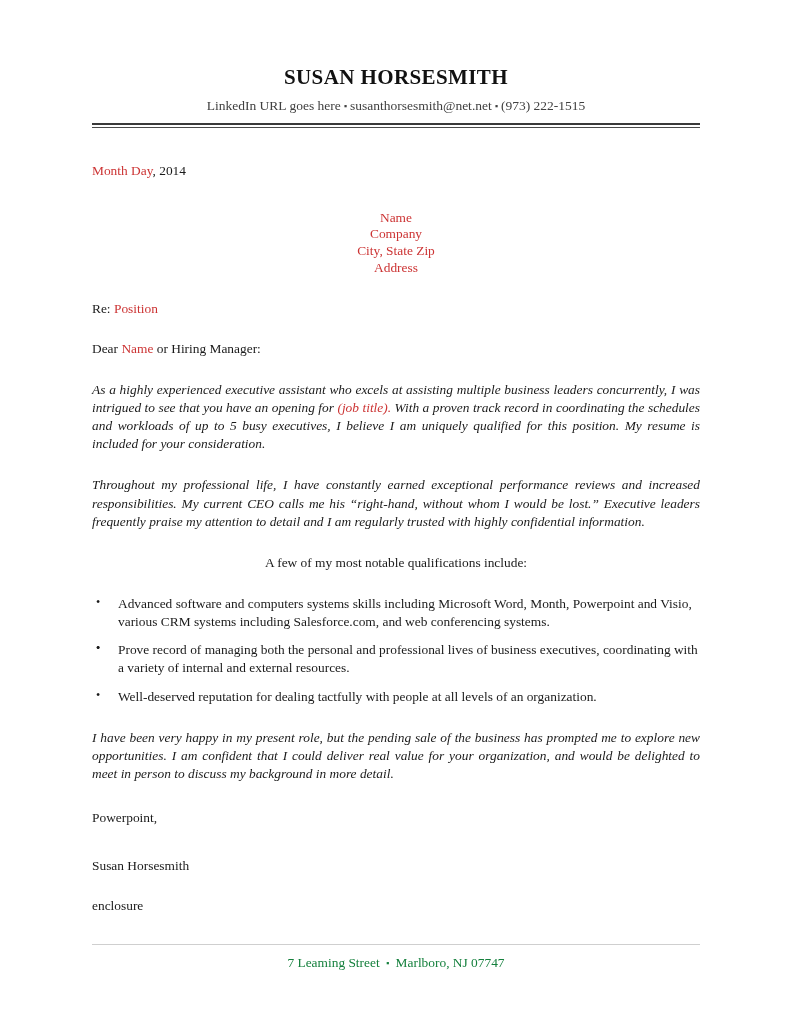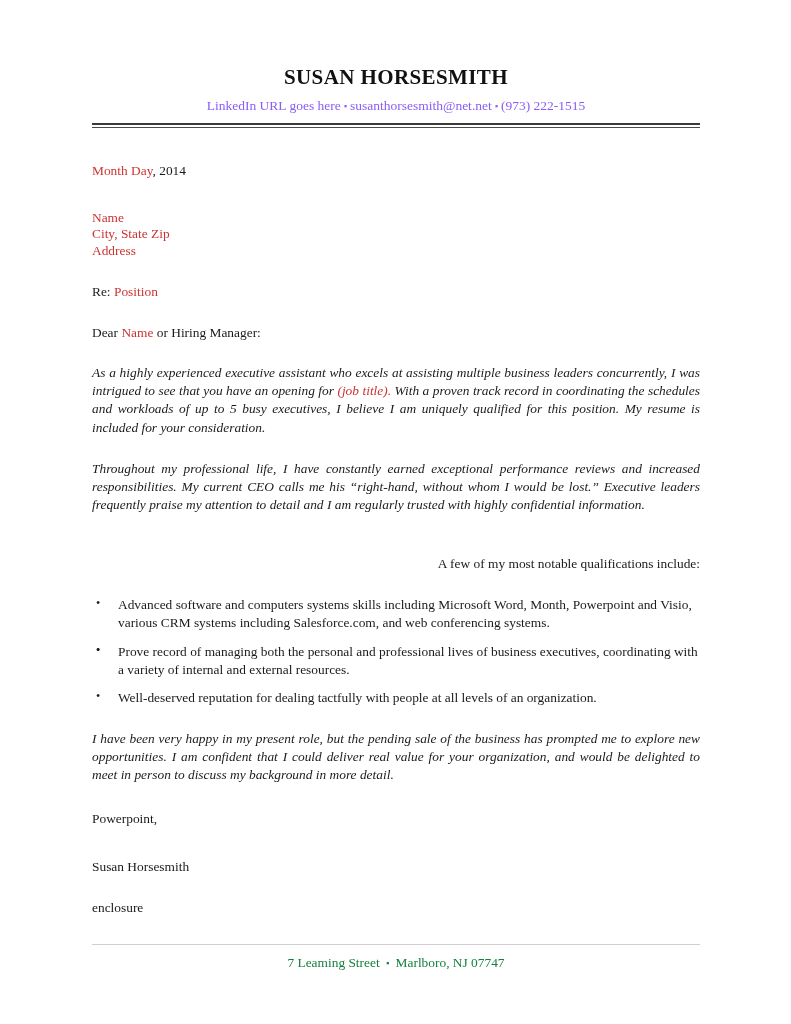--- a/index.html
+++ b/index.html
@@ -35,21 +35,21 @@
     font-size: 21px;
     font-weight: bold;
     letter-spacing: 0.4px;
     line-height: 1.1;
     color: #111111;
   }
   .lh-contact {
     margin-top: 9px;
     font-size: 13.5px;
     line-height: 1.25;
-    color: #8b5cf6;
+    color: #404040;
   }
   .lh-sep {
     font-size: 9px;
     vertical-align: 1.5px;
     padding: 0 3px;
     letter-spacing: 0;
   }
   .rule-double {
     margin-top: 8px;
     border-top: 2.4px solid #3a3a3a;
@@ -58,40 +58,39 @@
     line-height: 0;
     font-size: 0;
   }
 
   
   .body-area {
     padding-top: 34px;
     font-size: 13.4px;
     line-height: 1.32;
   }
-  .red { color: #cc3333; }
+  .red { color: #cc3333; text-align: center; }
 
   .date-line { margin-bottom: 0; }
 
   .gap-sm { height: 30px; }
   .gap-md { height: 23px; }
   .gap-lg { height: 26px; }
 
   .addr-block div { line-height: 1.25; }
 
   .para {
     text-align: justify;
     text-justify: inter-word;
     line-height: 1.35;
     font-style: italic;
   }
   .para-left {
-    text-align: right;
+    text-align: center;
     line-height: 1.35;
-    margin-top: 18px;
   }
 
   .bullets {
     margin: 0;
     padding: 0;
     list-style: none;
   }
   .bullets li {
     position: relative;
     padding-left: 26px;
@@ -153,20 +152,21 @@
     </div>
 
     <div class="body-area">
 
       <div class="date-line"><span class="red">Month Day</span><span>, 2014</span></div>
 
       <div class="gap-sm"></div>
 
       <div class="addr-block">
         <div class="red">Name</div>
+        <div class="red">Company</div>
         <div class="red">City, State Zip</div>
         <div class="red">Address</div>
       </div>
 
       <div class="gap-md"></div>
 
       <div><span>Re: </span><span class="red">Position</span></div>
 
       <div class="gap-md"></div>
 

